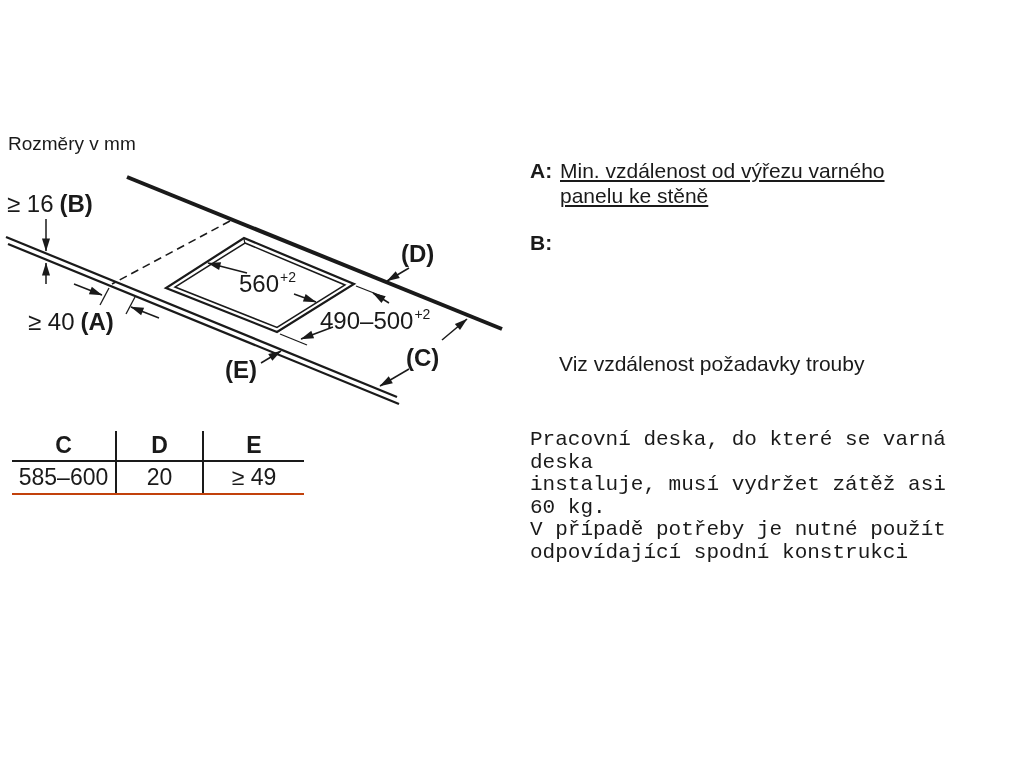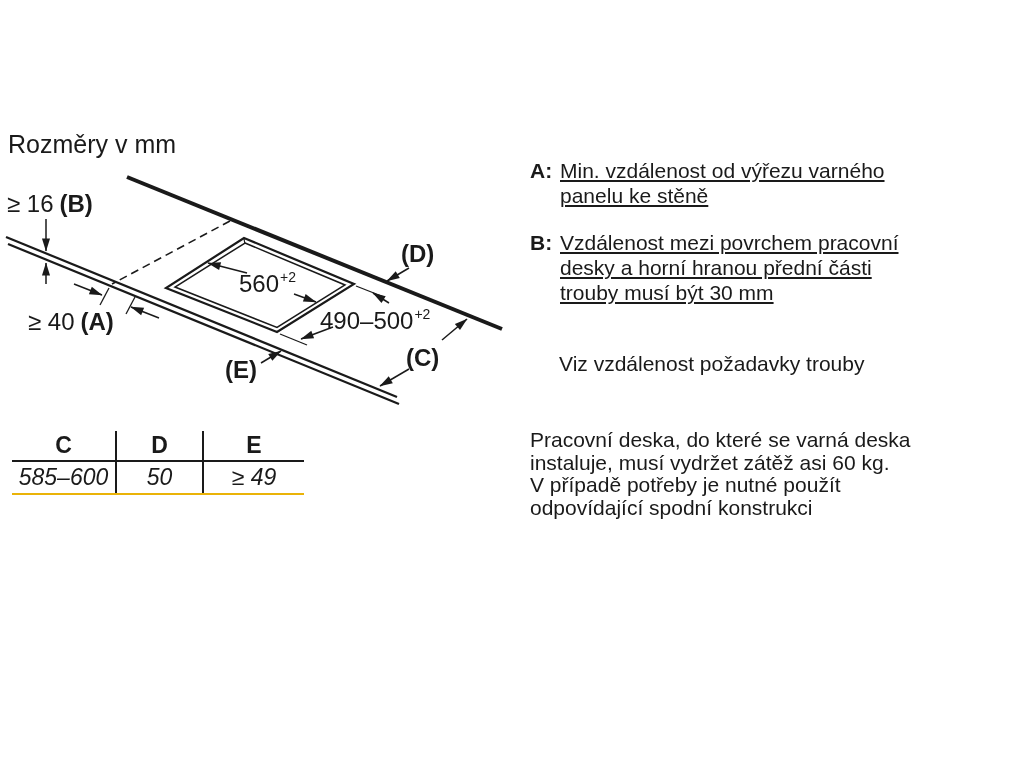--- a/index.html
+++ b/index.html
@@ -3,53 +3,53 @@
 <meta charset="utf-8">
 <style>
   html,body{margin:0;padding:0;}
   body{
     width:1024px;height:768px;position:relative;overflow:hidden;
     background:#ffffff;color:#1a1a1a;
     font-family:"Liberation Sans", sans-serif;
   }
   .abs{position:absolute;}
   .page-title{
-    left:8px;top:130px;font-size:25px;line-height:28px;font-weight:400;
+    left:8px;top:130px;font-size:19px;line-height:28px;font-weight:400;
   }
   svg.diagram{left:0;top:0;}
   svg .ln{stroke:#1a1a1a;fill:none;}
   svg text{fill:#1a1a1a;font-family:"Liberation Sans",sans-serif;font-size:24px;}
   svg .bold{font-weight:700;}
   svg .sup{font-size:14px;}
 
   table.dims{
     position:absolute;left:12px;top:431px;border-collapse:collapse;
     font-size:23px;color:#1a1a1a;table-layout:fixed;
   }
   table.dims th,table.dims td{
     padding:0;text-align:center;vertical-align:middle;height:31px;line-height:31px;
   }
   table.dims th{font-weight:700;height:29px;line-height:29px;}
   table.dims .c1{width:103px;}
   table.dims .c2{width:85px;}
   table.dims .c3{width:100px;}
   table.dims th:not(:last-child),table.dims td:not(:last-child){border-right:2px solid #1a1a1a;}
   table.dims thead th{border-bottom:2px solid #1a1a1a;}
-  table.dims tbody tr:first-child td{border-bottom:2px solid #eab308;font-style:italic;}
+  table.dims tbody tr:first-child td{border-bottom:2px solid #c2410c;}
 
   .note{
     left:530px;width:448px;font-size:21px;line-height:25px;
   }
   .note-flex{display:flex;}
   .nlabel{font-weight:700;flex:0 0 30px;width:30px;}
   .ntext{white-space:pre-line;text-decoration:underline;}
   .note-a{top:158px;}
   .note-b{top:230px;}
   .note-see{top:351px;left:559px;width:420px;}
-  .note-load{top:429px;line-height:22.5px;white-space:pre-line;}
+  .note-load{top:429px;line-height:22.5px;white-space:pre-line;font-family:Liberation Mono, monospace;}
 </style>
 </head>
 <body>
 
 <div class="abs page-title">Rozměry v mm</div>
 
 <svg class="abs diagram" width="512" height="430" viewBox="0 0 512 430">
   <defs>
     <marker id="ah" markerUnits="userSpaceOnUse" markerWidth="14" markerHeight="10" viewBox="0 0 14 10" refX="13" refY="5" orient="auto">
       <path d="M0.5,1 L13.5,5 L0.5,9 Z" fill="#1a1a1a"></path>
@@ -99,37 +99,34 @@
   <thead>
     <tr>
       <th class="c1">C</th>
       <th class="c2">D</th>
       <th class="c3">E</th>
     </tr>
   </thead>
   <tbody>
     <tr>
       <td>585–600</td>
-      <td>50</td>
+      <td>20</td>
       <td>≥ 49</td>
     </tr>
   </tbody>
 </table>
 
 <div class="abs note note-flex note-a">
   <span class="nlabel">A:</span>
   <span class="ntext">Min. vzdálenost od výřezu varného
 panelu ke stěně</span>
 </div>
 
 <div class="abs note note-flex note-b">
   <span class="nlabel">B:</span>
-  <span class="ntext">Vzdálenost mezi povrchem pracovní
-desky a horní hranou přední části
-trouby musí být 30 mm</span>
 </div>
 
 <div class="abs note note-see">Viz vzdálenost požadavky trouby</div>
 
 <div class="abs note note-load">Pracovní deska, do které se varná deska
 instaluje, musí vydržet zátěž asi 60 kg.
 V případě potřeby je nutné použít
 odpovídající spodní konstrukci</div>
 
 </body></html>

